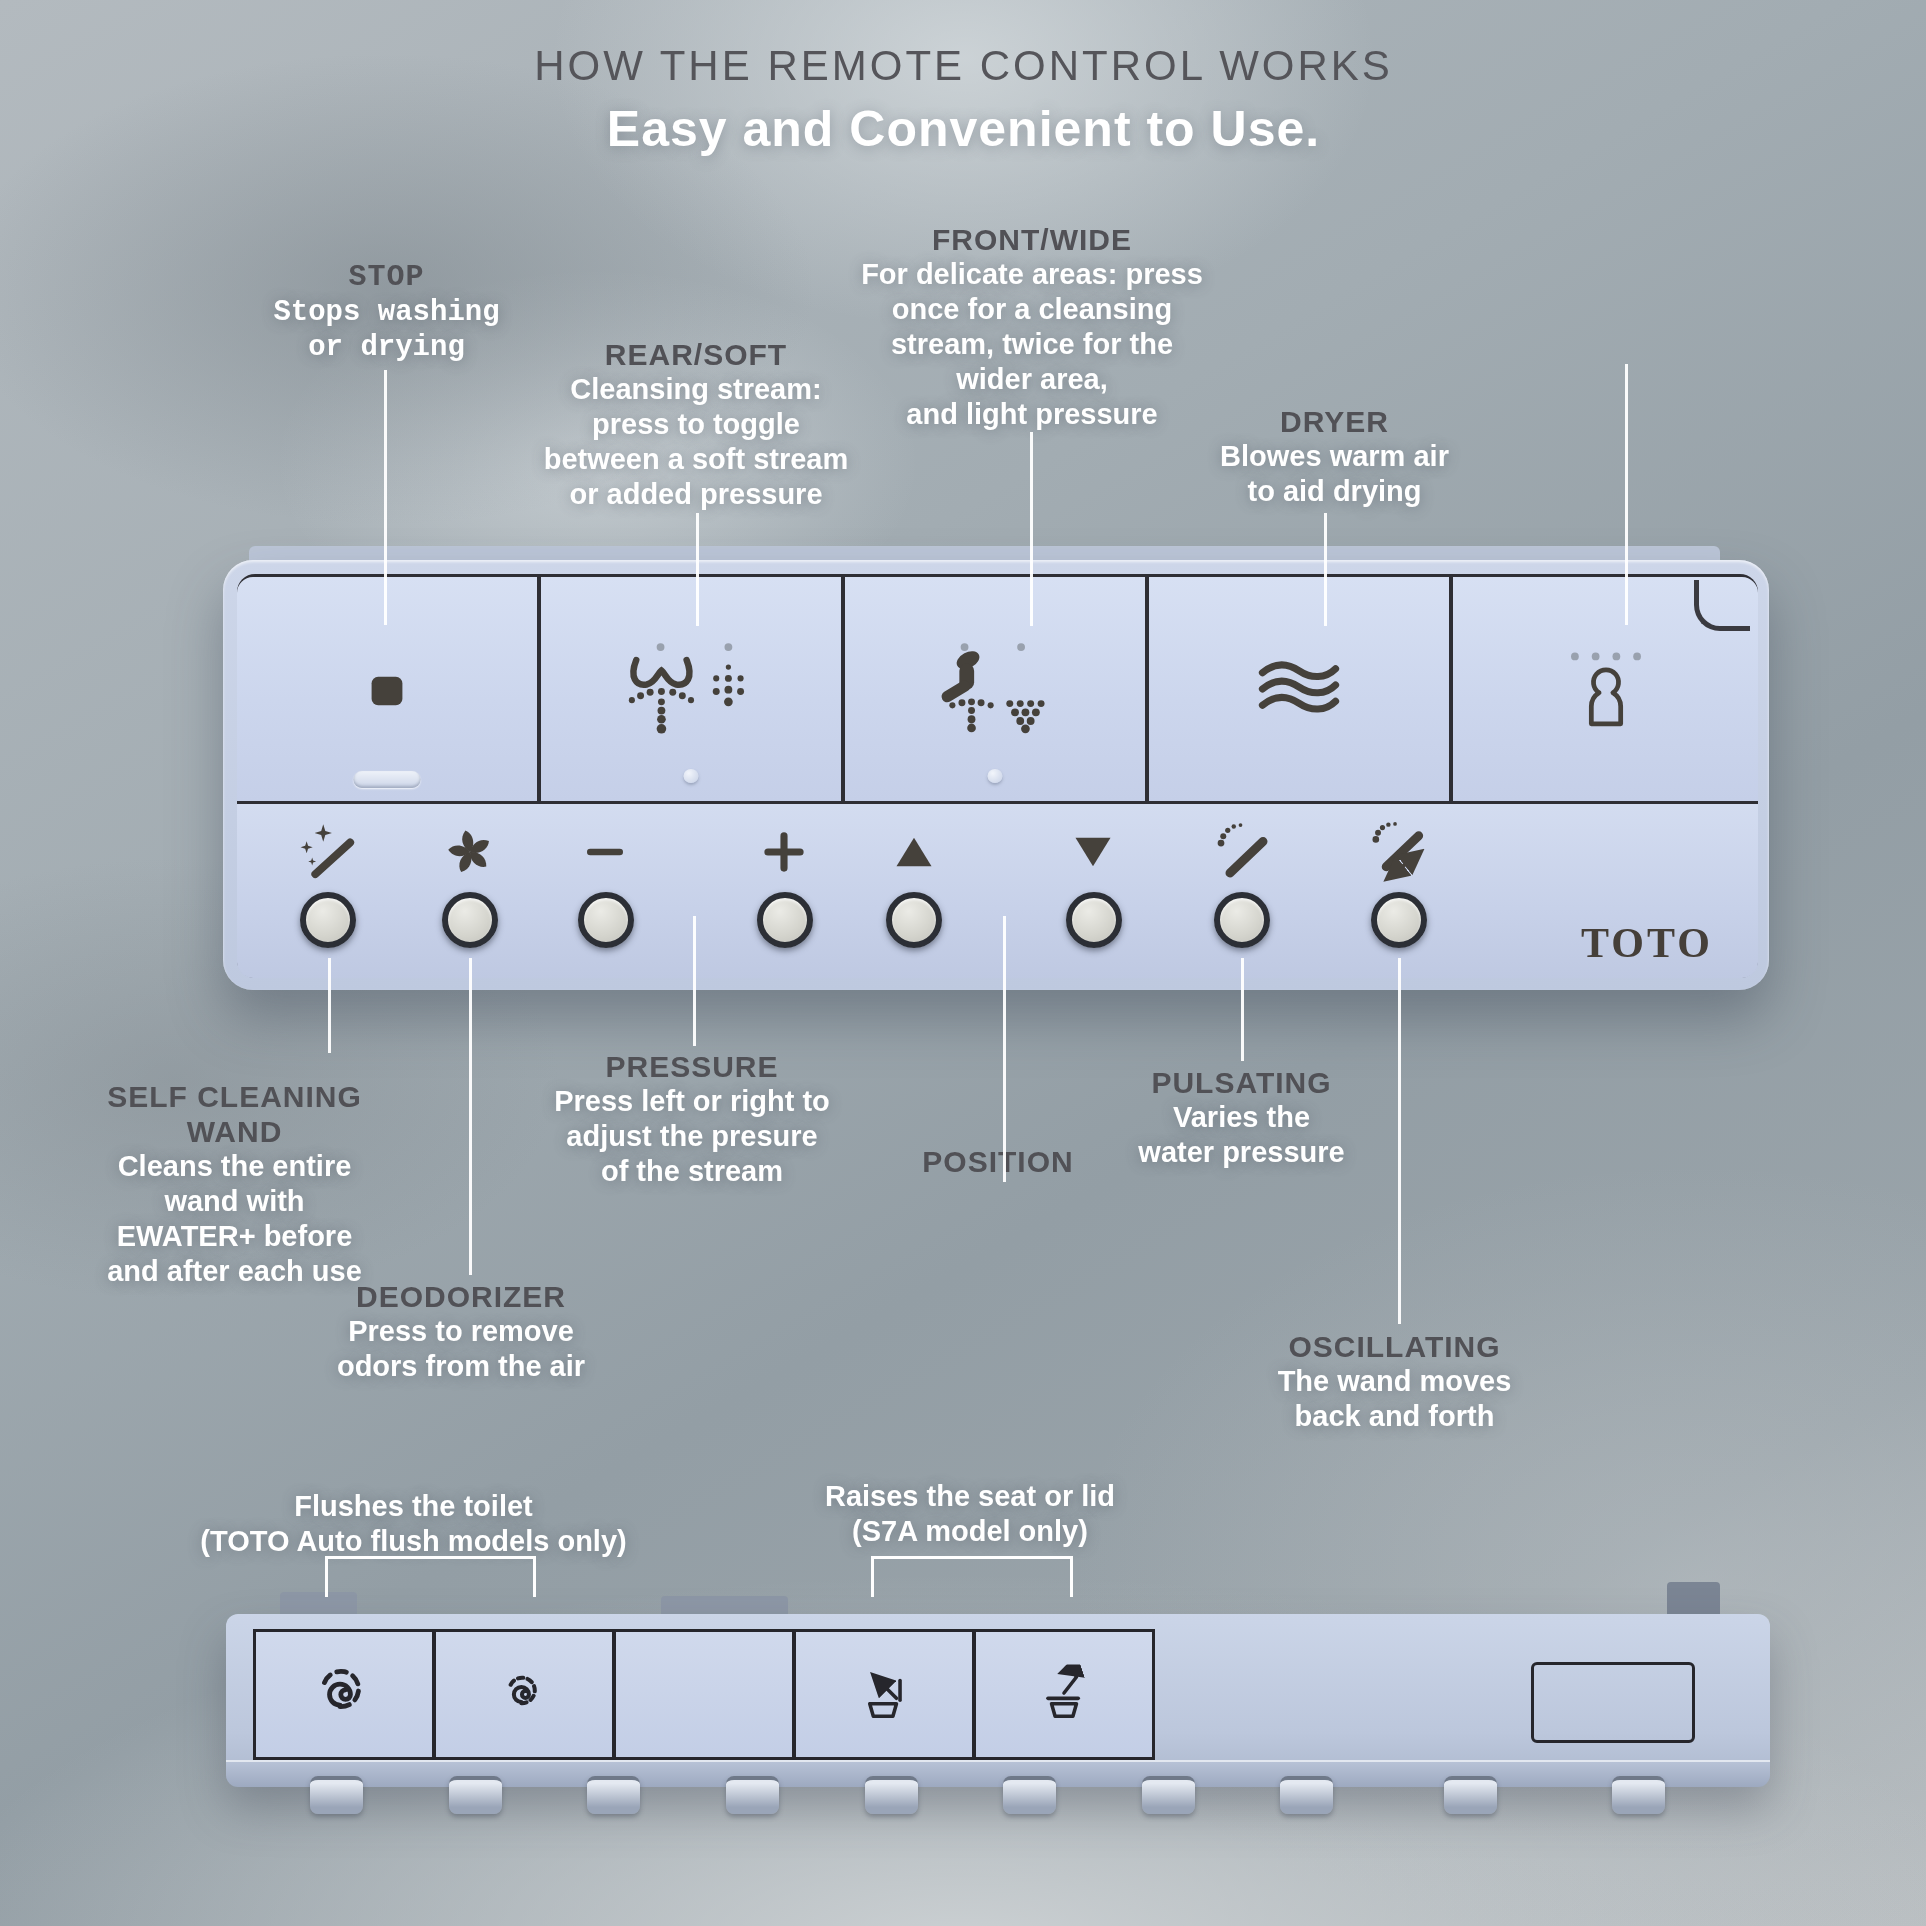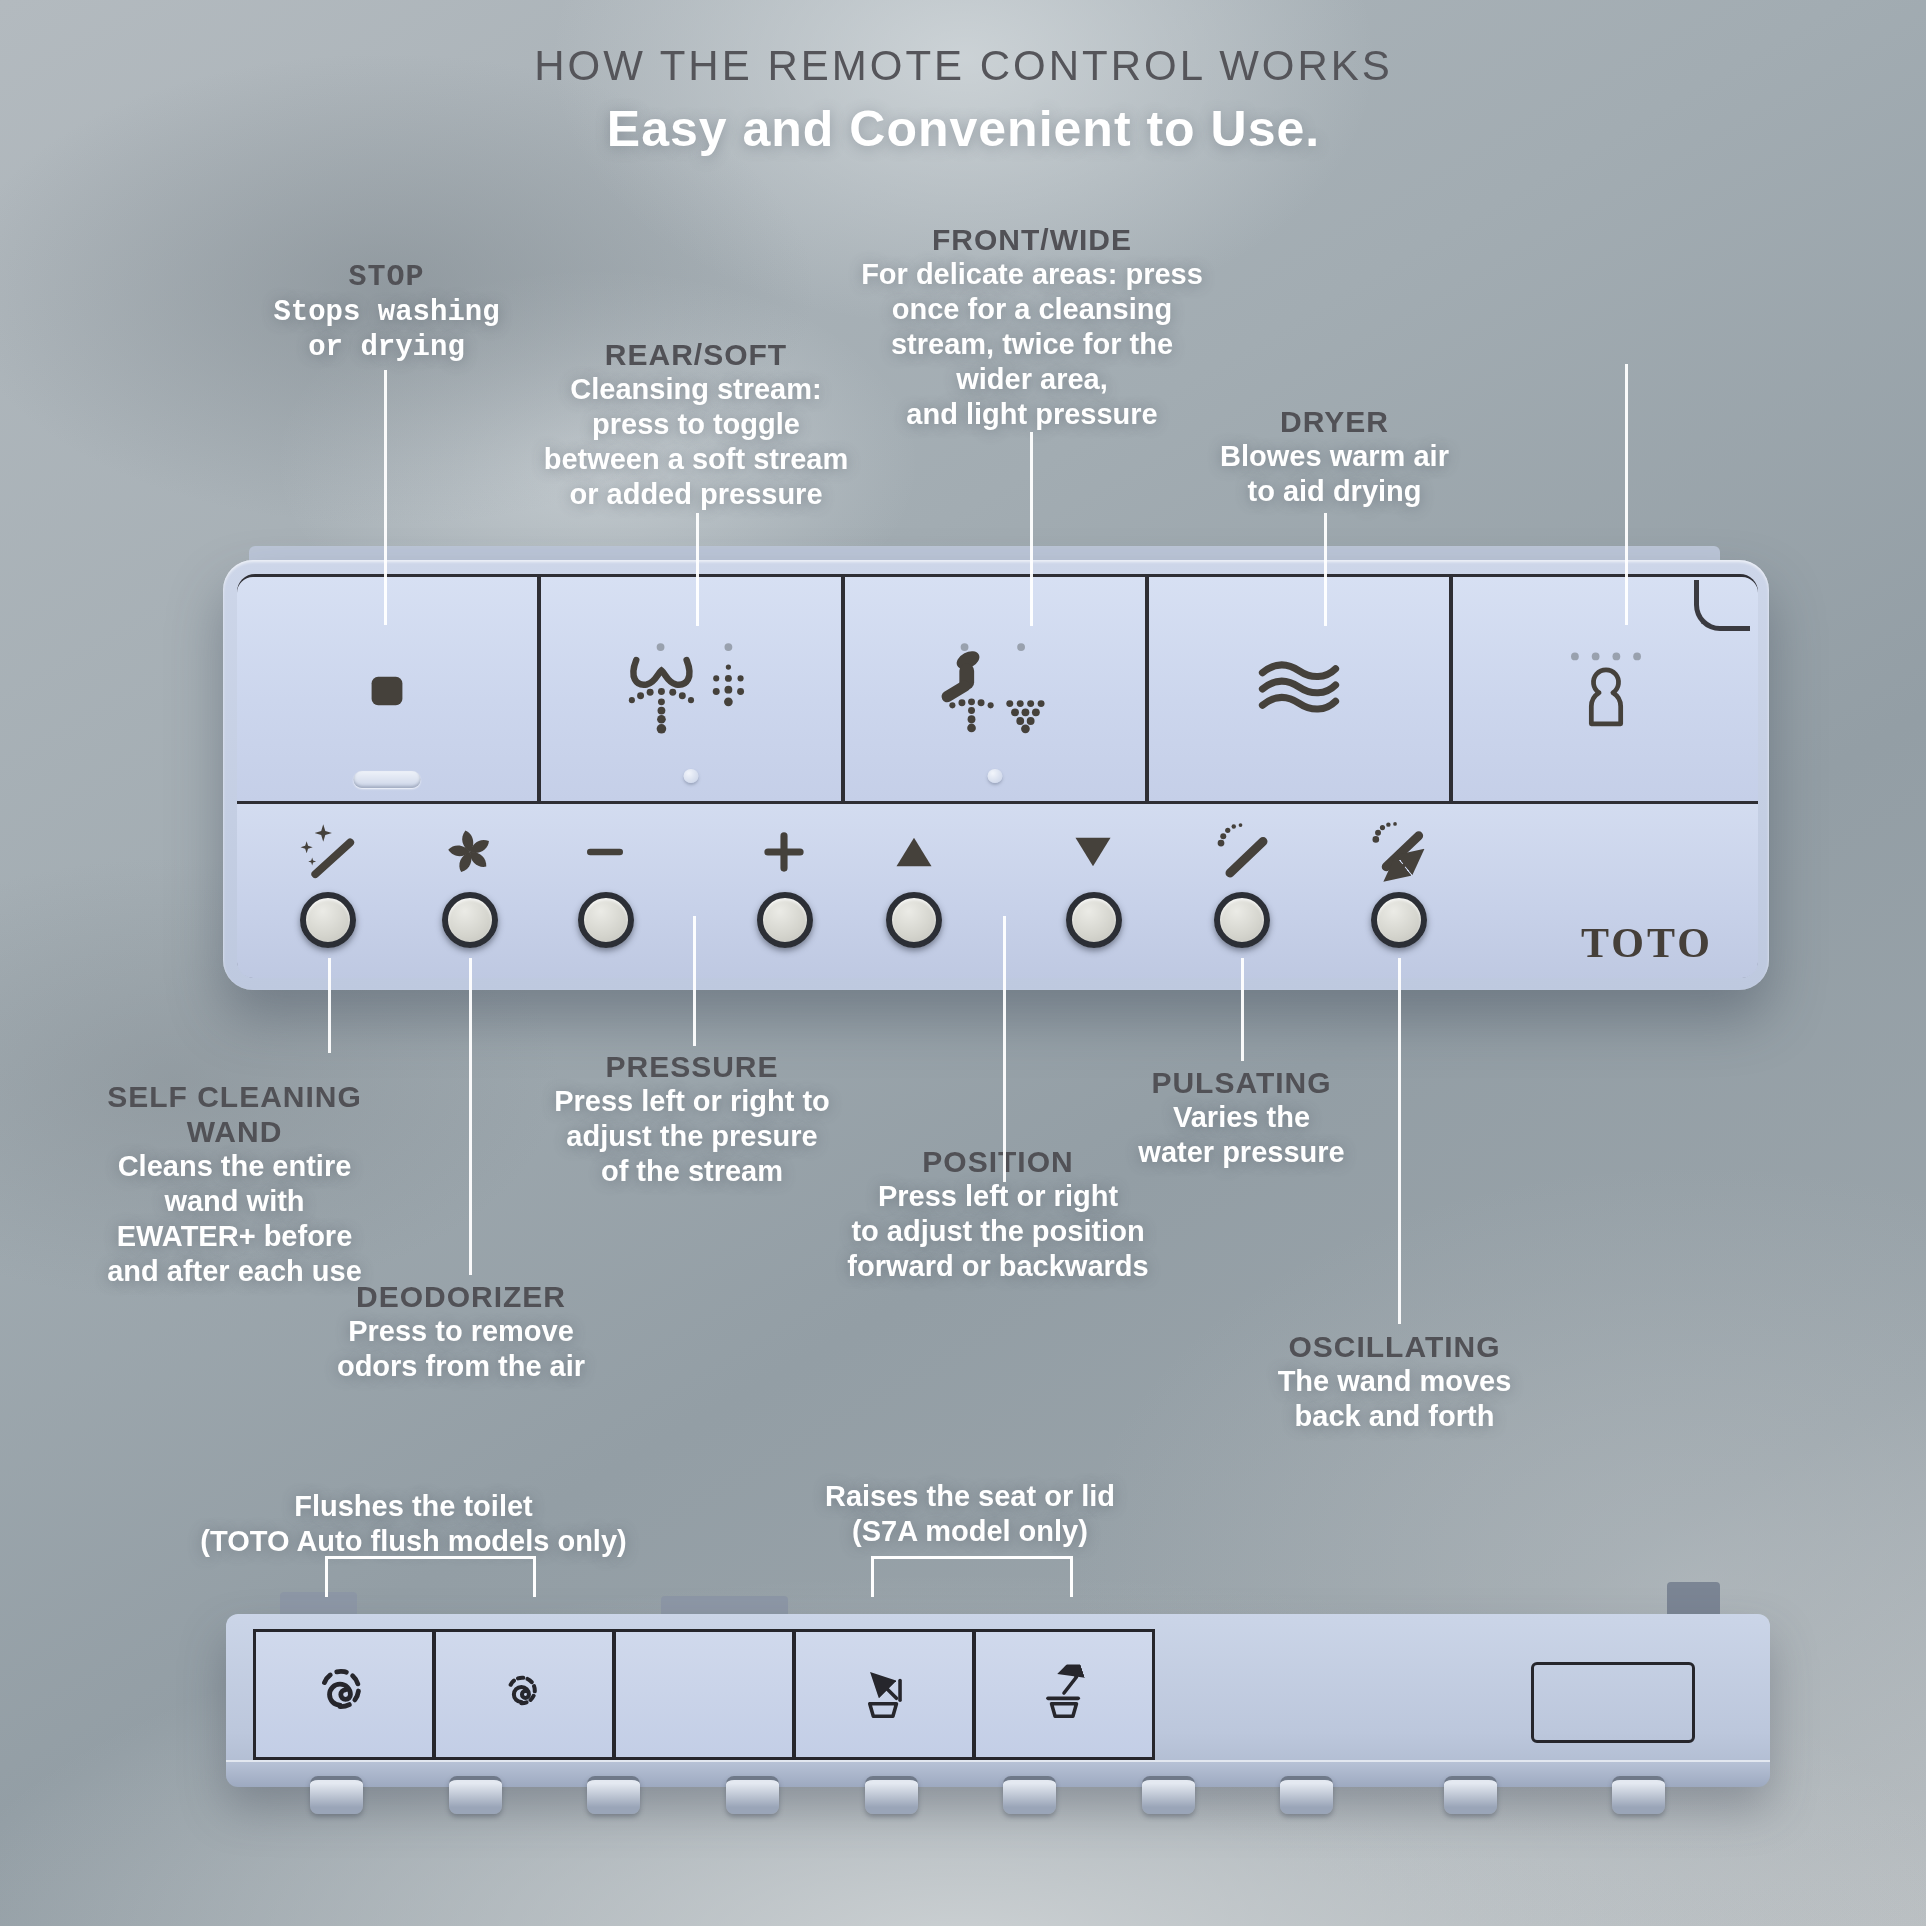--- a/index.html
+++ b/index.html
@@ -136,23 +136,20 @@
     <p class="b">Varies the
 water pressure</p>
   </div>
   <div class="ann a-deo">
     <p class="t">DEODORIZER</p>
     <p class="b">Press to remove
 odors from the air</p>
   </div>
   <div class="ann a-pos">
     <p class="t">POSITION</p>
-    <p class="b">Press left or right
-to adjust the position
-forward or backwards</p>
   </div>
   <div class="ann a-osc">
     <p class="t">OSCILLATING</p>
     <p class="b">The wand moves
 back and forth</p>
   </div>
 
   <div class="cap c-flush">Flushes the toilet
 (TOTO Auto flush models only)</div>
   <div class="cap c-seat">Raises the seat or lid

